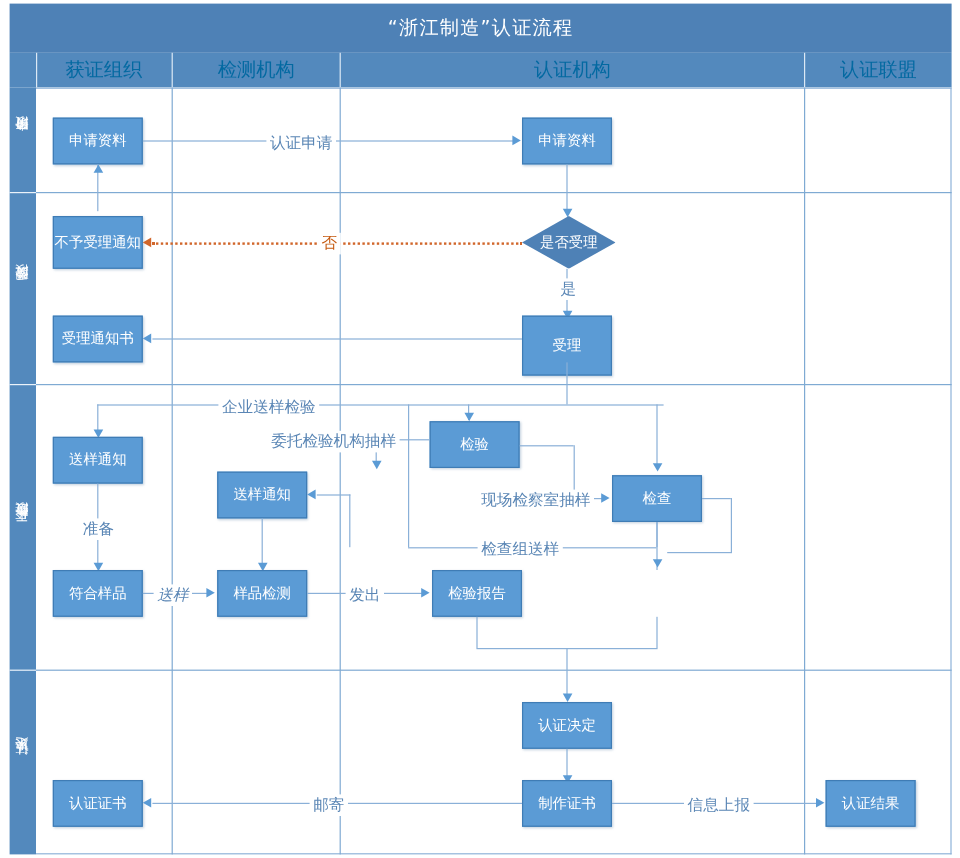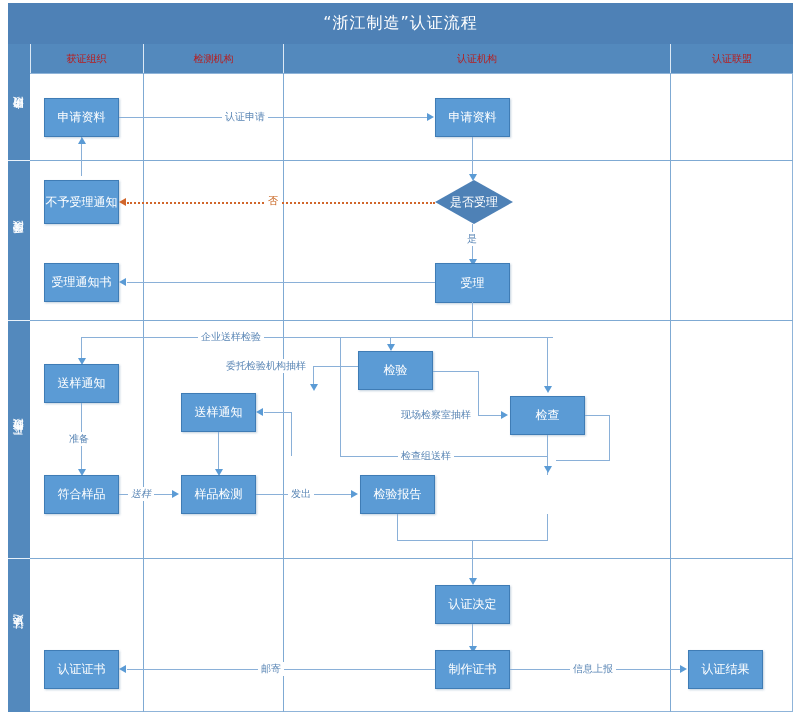--- a/index.html
+++ b/index.html
@@ -4,21 +4,21 @@
 <style>
   html,body{margin:0;padding:0;background:#ffffff;}
   body{font-family:"DejaVu Sans","Liberation Sans",sans-serif;}
   #stage{position:relative;width:800px;height:715px;background:#fff;overflow:hidden;}
 
   
   .titlebar{position:absolute;left:8px;top:3px;width:785px;height:41px;
             background:#4E81B6;color:#fff;display:flex;align-items:center;justify-content:center;
             font-size:16px;letter-spacing:1px;}
   .headerrow{position:absolute;left:8px;top:44px;width:785px;height:29px;background:#5389BD;}
-  .hcell{position:absolute;top:44px;height:29px;color:#b91c1c;font-size:10px;
+  .hcell{position:absolute;top:44px;height:29px;color:#0369a1;font-size:16px;
          display:flex;align-items:center;justify-content:center;}
   .hsep{position:absolute;top:44px;width:1px;height:29px;background:#dce9f5;}
   .leftlane{position:absolute;left:8px;top:73px;width:22px;height:639px;background:#5389BD;}
   .vlabel{position:absolute;left:8px;width:22px;color:#fff;font-size:11px;
           display:flex;align-items:center;justify-content:center;}
   .vlabel span{writing-mode:vertical-rl;transform:rotate(180deg);white-space:nowrap;letter-spacing:1px;}
   .vsep{position:absolute;left:8px;width:22px;height:1px;background:#eaf2fa;}
 
   .board{position:absolute;left:30px;top:73px;width:763px;height:639px;
          background:#fff;border:1px solid #8fb4d9;border-left:none;box-sizing:border-box;}
@@ -41,21 +41,21 @@
   .lnv{width:1px;}
   .arw{position:absolute;width:0;height:0;}
   .arw.down{border-left:4px solid transparent;border-right:4px solid transparent;border-top:7px solid #5B9BD5;}
   .arw.up{border-left:4px solid transparent;border-right:4px solid transparent;border-bottom:7px solid #5B9BD5;}
   .arw.left{border-top:4px solid transparent;border-bottom:4px solid transparent;border-right:7px solid #5B9BD5;}
   .arw.right{border-top:4px solid transparent;border-bottom:4px solid transparent;border-left:7px solid #5B9BD5;}
   .arw.oleft{border-top:4px solid transparent;border-bottom:4px solid transparent;border-right:7px solid #D1662B;}
 
   .dash{position:absolute;height:0;border-top:2px dotted #D1662B;}
 
-  .elabel{position:absolute;font-size:10px;color:#5a86b5;background:#fff;padding:0 3px;white-space:nowrap;}
+  .elabel{position:absolute;font-size:13px;color:#5a86b5;background:#fff;padding:0 3px;white-space:nowrap;}
   .elabel.orange{color:#C55A11;}
 </style>
 </head>
 <body>
 
 <div id="stage">
 
   <div class="titlebar">“浙江制造”认证流程</div>
 
   <div class="headerrow"></div>
@@ -114,32 +114,32 @@
   </div>
 
   <div class="dash" style="left:127px;top:202px;width:308px;"></div>
   <div class="arw oleft" style="left:119px;top:198px;"></div>
   <div class="elabel orange" style="left:265px;top:194px;">否</div>
 
   <div class="ln lnv" style="left:472px;top:224px;height:38px;"></div>
   <div class="arw down" style="left:469px;top:259px;"></div>
   <div class="elabel" style="left:464px;top:232px;">是</div>
 
-  <div class="node" style="left:435px;top:263px;width:75px;height:40px;">受理</div>
+  <div class="node" style="left:435px;top:263px;width:75px;height:50px;">受理</div>
   <div class="node" style="left:44px;top:263px;width:75px;height:39px;">受理通知书</div>
 
   <div class="ln lnh" style="left:127px;top:282px;width:308px;"></div>
   <div class="arw left" style="left:119px;top:278px;"></div>
 
   <div class="ln lnv" style="left:472px;top:302px;height:35px;"></div>
   <div class="ln lnh" style="left:81px;top:337px;width:472px;"></div>
 
   <div class="ln lnv" style="left:81px;top:337px;height:24px;"></div>
   <div class="arw down" style="left:78px;top:358px;"></div>
-  <div class="elabel" style="left:198px;top:330px;">企业送样检验</div>
+  <div class="elabel" style="left:182px;top:330px;">企业送样检验</div>
 
   <div class="node" style="left:44px;top:364px;width:75px;height:39px;">送样通知</div>
 
   <div class="ln lnv" style="left:390px;top:337px;height:13px;"></div>
   <div class="arw down" style="left:387px;top:344px;"></div>
   <div class="node" style="left:358px;top:351px;width:75px;height:39px;">检验</div>
 
   <div class="ln lnv" style="left:547px;top:337px;height:52px;"></div>
   <div class="arw down" style="left:544px;top:386px;"></div>
   <div class="node" style="left:510px;top:396px;width:75px;height:39px;">检查</div>

